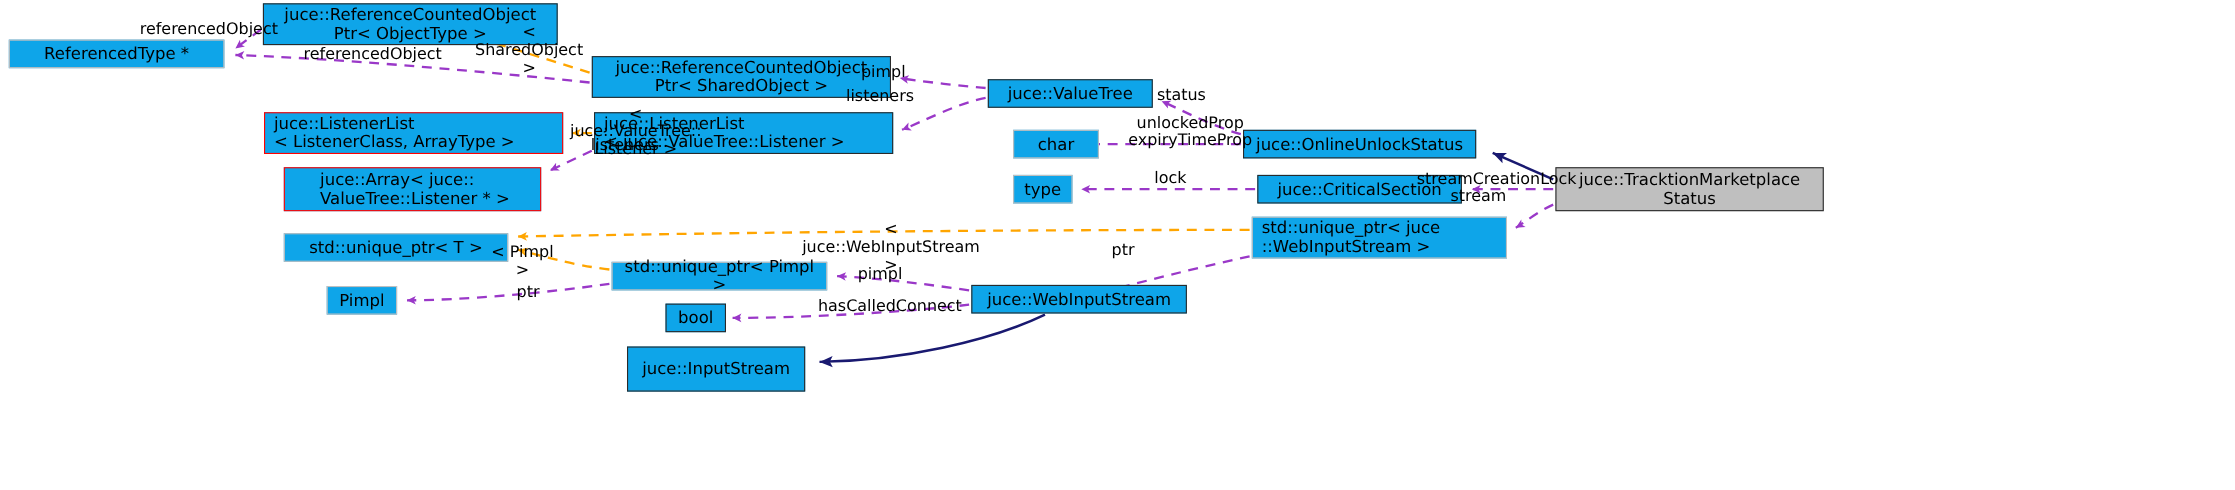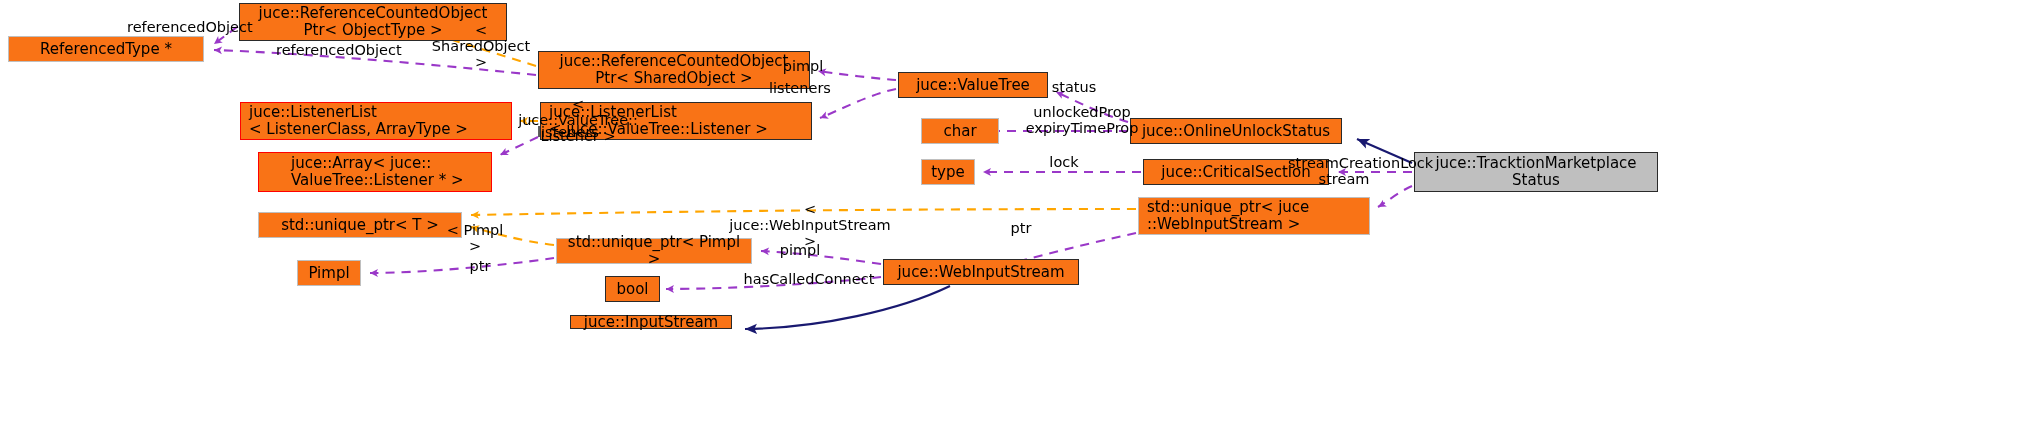--- a/index.html
+++ b/index.html
@@ -25,21 +25,21 @@
   .node {
     position: absolute;
     box-sizing: border-box;
     display: flex;
     align-items: center;
     justify-content: center;
     text-align: center;
     font-size: 15px;
     line-height: 17px;
     color: #000000;
-    background: #f97316;
+    background: #0ea5e9;
     white-space: pre-line;
     padding: 0 5px;
   }
   .node.grey-thin  { border: 1px solid #bfbfbf; }
   .node.black-bold { border: 1.6px solid #2a2a2a; }
   .node.red-thin   { border: 1.4px solid #ff0000; }
   .node.filled     { border: 1.6px solid #2a2a2a; background: #bfbfbf; }
   .node.left-align { justify-content: flex-start; text-align: left; padding-left: 8px; }
 
   .elabel {
@@ -132,21 +132,21 @@
   <div class="node filled" style="left:1414px;top:152px;width:244px;height:40px;">juce::TracktionMarketplace
 Status</div>
   <div class="node black-bold" style="left:1143px;top:159px;width:186px;height:26px;">juce::CriticalSection</div>
   <div class="node grey-thin" style="left:258px;top:212px;width:204px;height:26px;">std::unique_ptr&lt; T &gt;</div>
   <div class="node grey-thin left-align" style="left:1138px;top:197px;width:232px;height:38px;">std::unique_ptr&lt; juce
 ::WebInputStream &gt;</div>
   <div class="node grey-thin" style="left:556px;top:238px;width:196px;height:26px;">std::unique_ptr&lt; Pimpl &gt;</div>
   <div class="node grey-thin" style="left:297px;top:260px;width:64px;height:26px;">Pimpl</div>
   <div class="node black-bold" style="left:883px;top:259px;width:196px;height:26px;text-align:right;">juce::WebInputStream</div>
   <div class="node black-bold" style="left:605px;top:276px;width:55px;height:26px;">bool</div>
-  <div class="node black-bold" style="left:570px;top:315px;width:162px;height:14px;">juce::InputStream</div>
+  <div class="node black-bold" style="left:570px;top:315px;width:162px;height:41px;">juce::InputStream</div>
 
   <div class="elabel" style="left:127px;top:19px;width:120px;">referencedObject</div>
   <div class="elabel" style="left:426px;top:22px;width:110px;">&lt; SharedObject &gt;</div>
   <div class="elabel" style="left:276px;top:42px;width:120px;">referencedObject</div>
   <div class="elabel" style="left:779px;top:58px;width:48px;">pimpl</div>
   <div class="elabel" style="left:769px;top:80px;width:62px;">listeners</div>
   <div class="elabel" style="left:1050px;top:79px;width:48px;">status</div>
   <div class="elabel" style="left:518px;top:96px;width:120px;">&lt; juce::ValueTree::
 Listener &gt;</div>
   <div class="elabel" style="left:1024px;top:104px;width:116px;">unlockedProp

